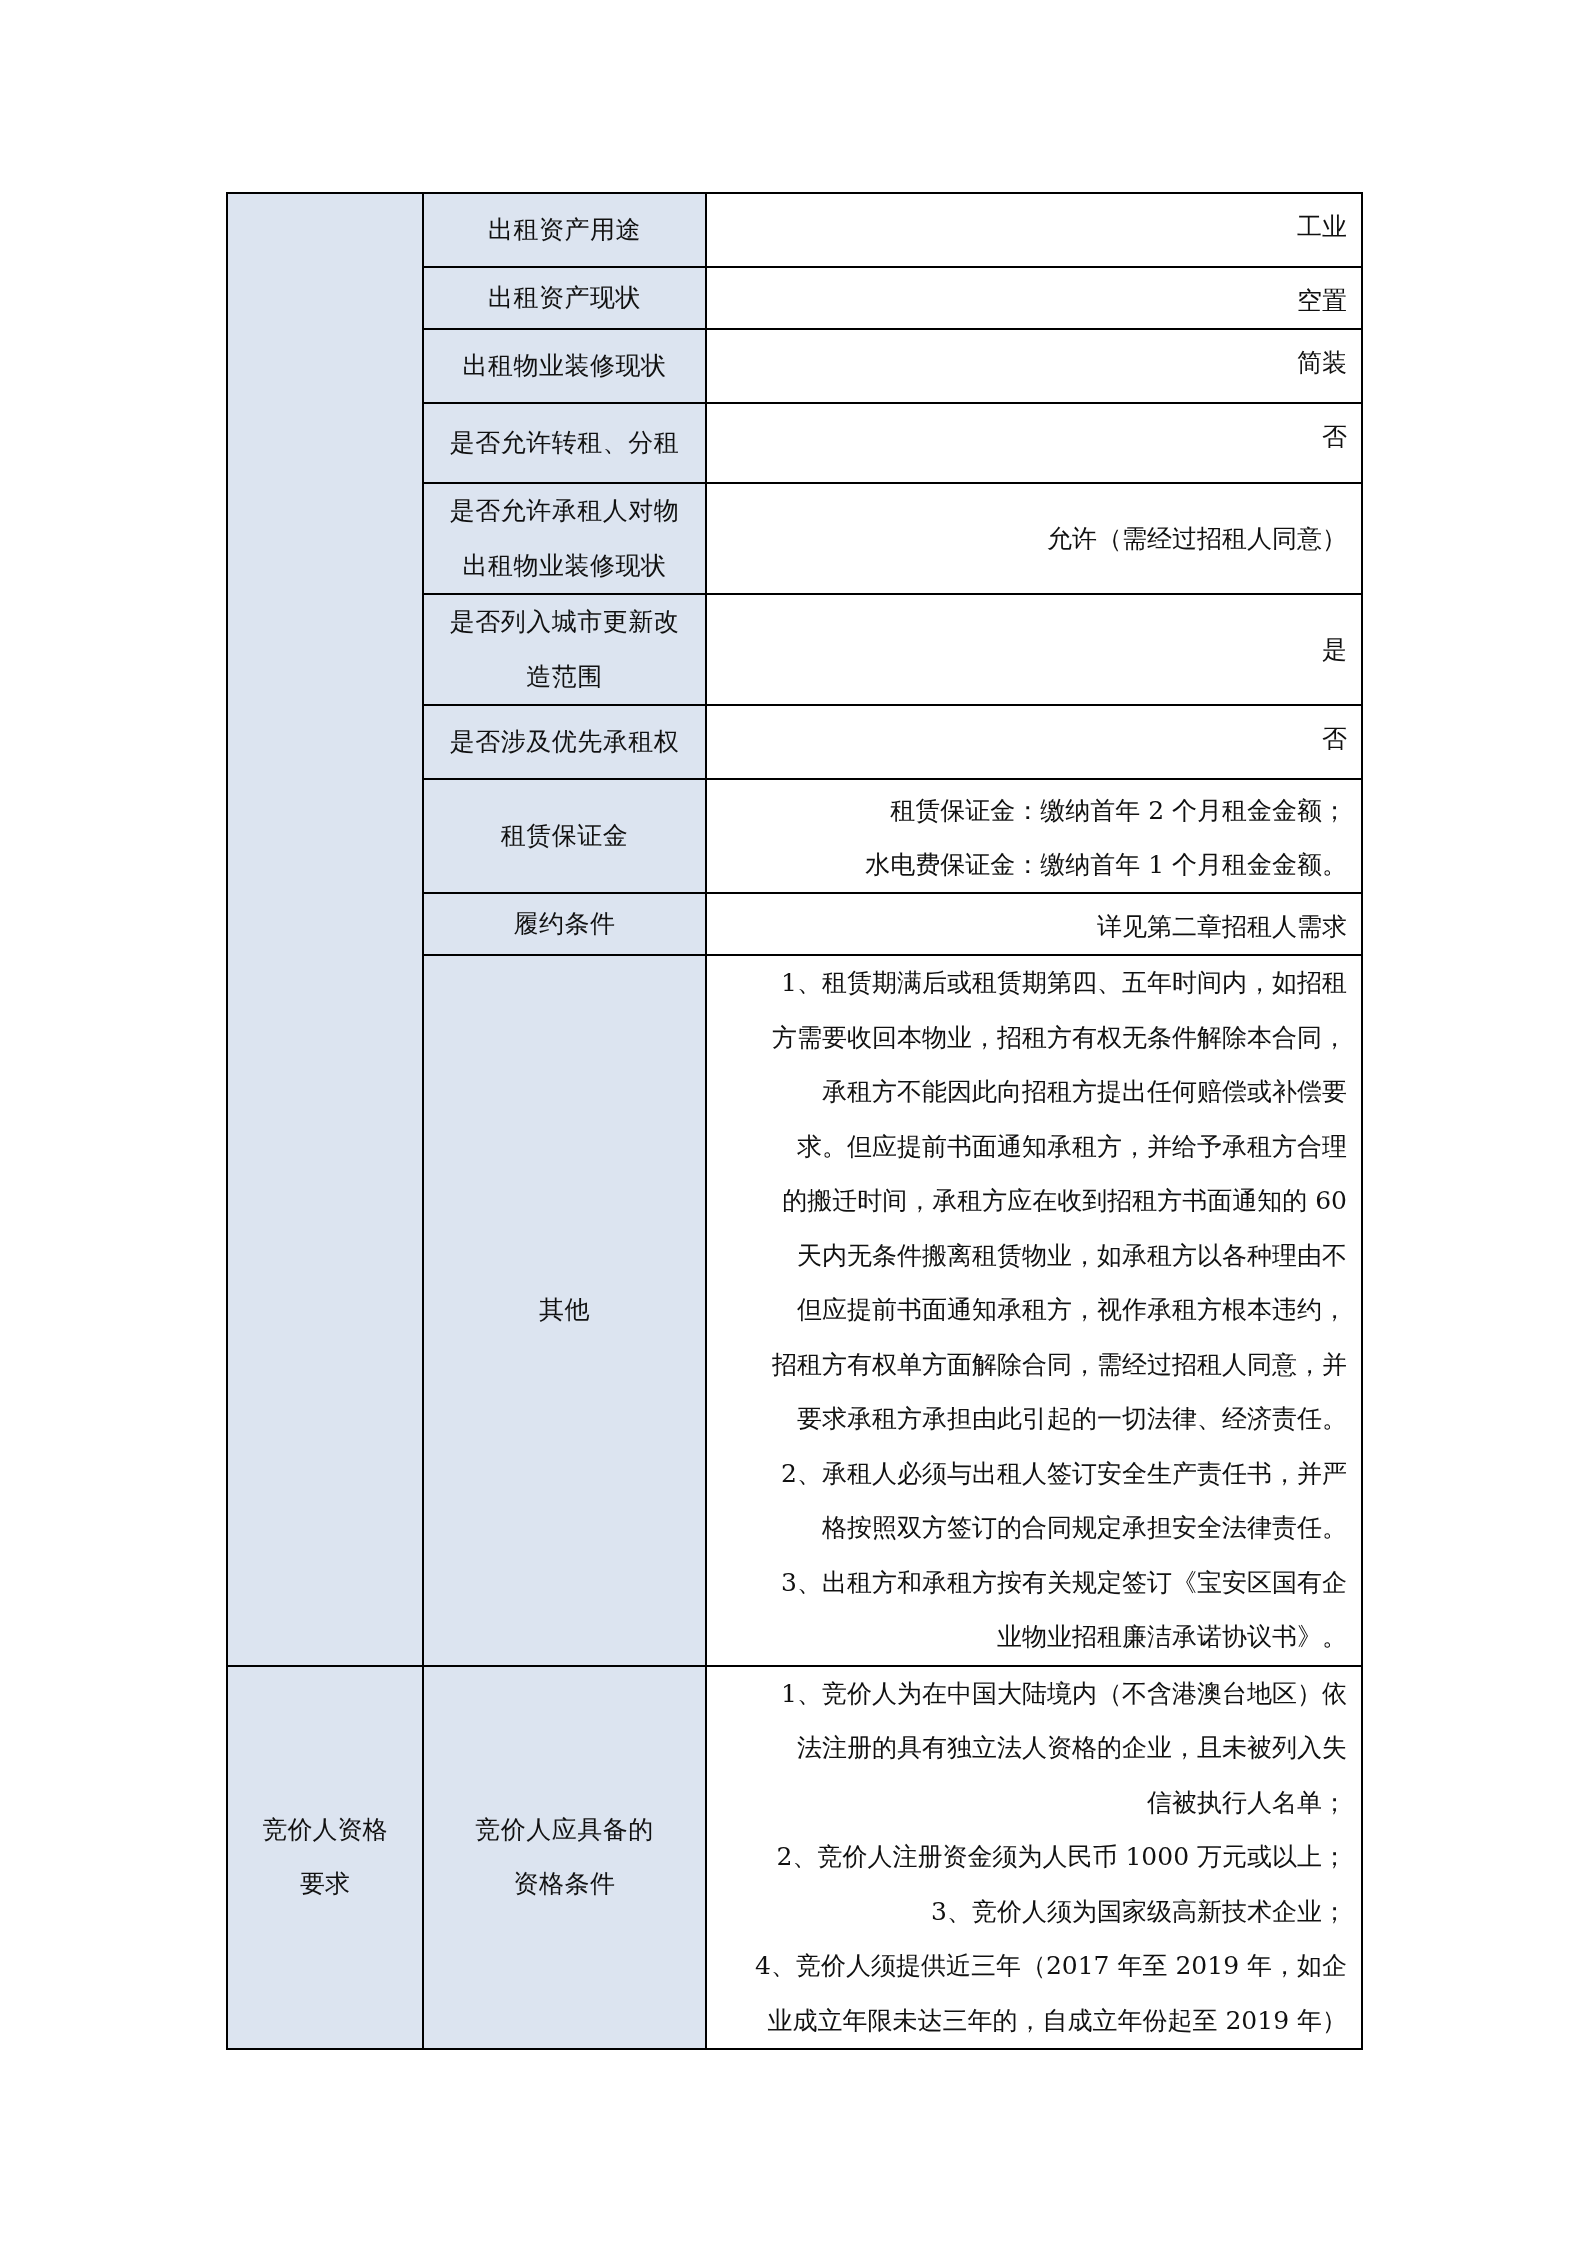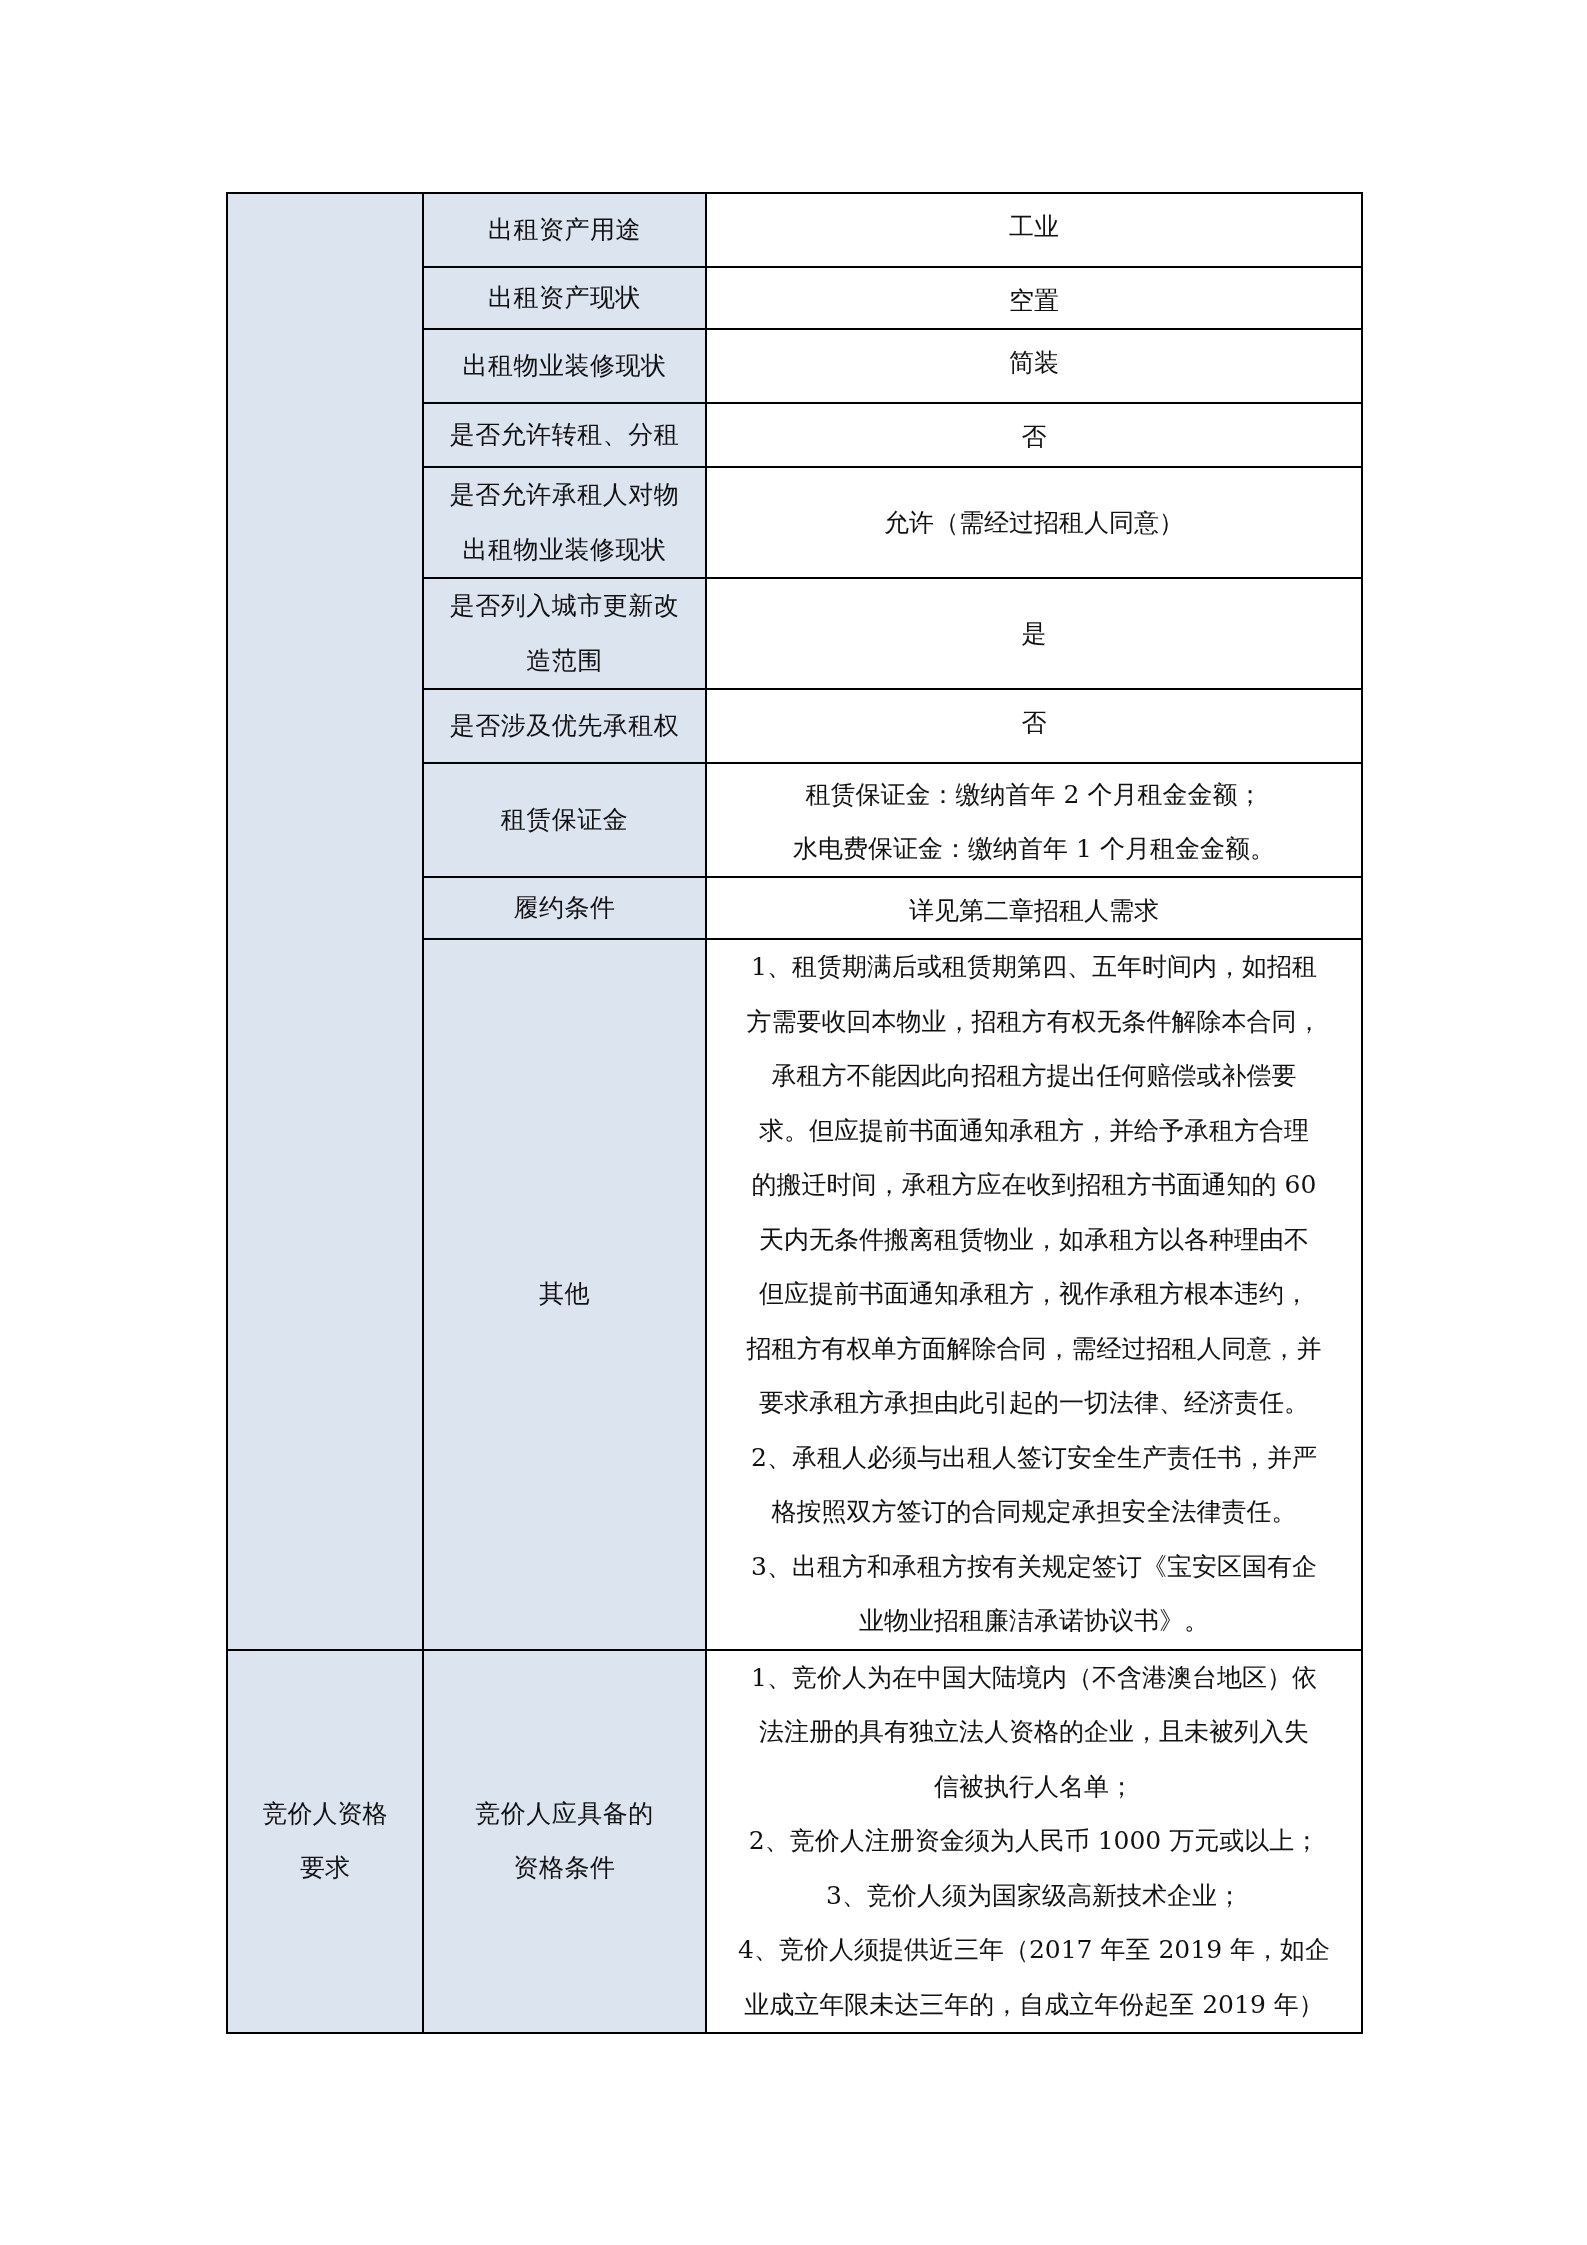--- a/index.html
+++ b/index.html
@@ -35,21 +35,21 @@
   .col-value { width: auto; }
 
   .shade { background: #DCE4F0; }
   .label-cell {
     text-align: center;
     padding: 0 10px !important;
     letter-spacing: 0.5px;
   }
   .value-cell {
     background: #ffffff;
-    text-align: center;
+    text-align: right;
     padding: 0 14px 0 14px !important;
   }
   .value-top { vertical-align: top !important; padding-top: 6px !important; }
   .two-line-value { line-height: 38px; }
   .para-line { display: block; line-height: 54.5px; }
   .label-two { line-height: 54px; }
   .group-label { text-align: center; line-height: 54px; }
 </style>
 </head>
 <body>
@@ -71,21 +71,21 @@
     <tr style="height:56px">
       <td class="shade label-cell"><span>出租资产现状</span></td>
       <td class="value-cell value-top"><span>空置</span></td>
     </tr>
 
     <tr style="height:74px">
       <td class="shade label-cell"><span>出租物业装修现状</span></td>
       <td class="value-cell value-top"><span>简装</span></td>
     </tr>
 
-    <tr style="height:64px">
+    <tr style="height:80px">
       <td class="shade label-cell"><span>是否允许转租、分租</span></td>
       <td class="value-cell value-top"><span>否</span></td>
     </tr>
 
     <tr style="height:110px">
       <td class="shade label-cell label-two">
         <span class="para-line">是否允许承租人对物</span>
         <span class="para-line">出租物业装修现状</span>
       </td>
       <td class="value-cell"><span>允许（需经过招租人同意）</span></td>

